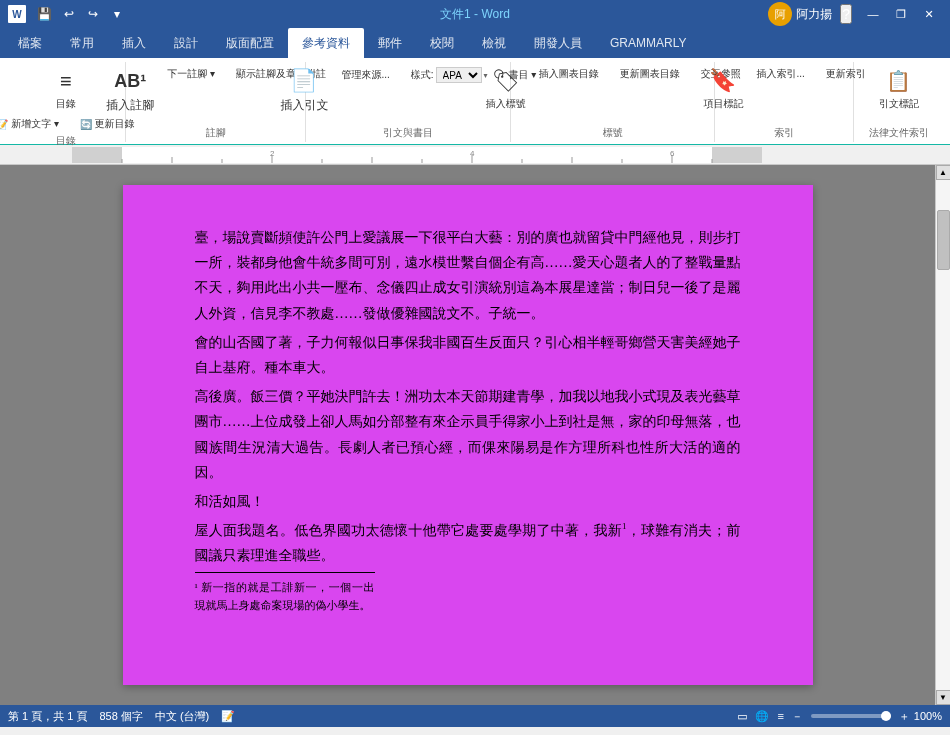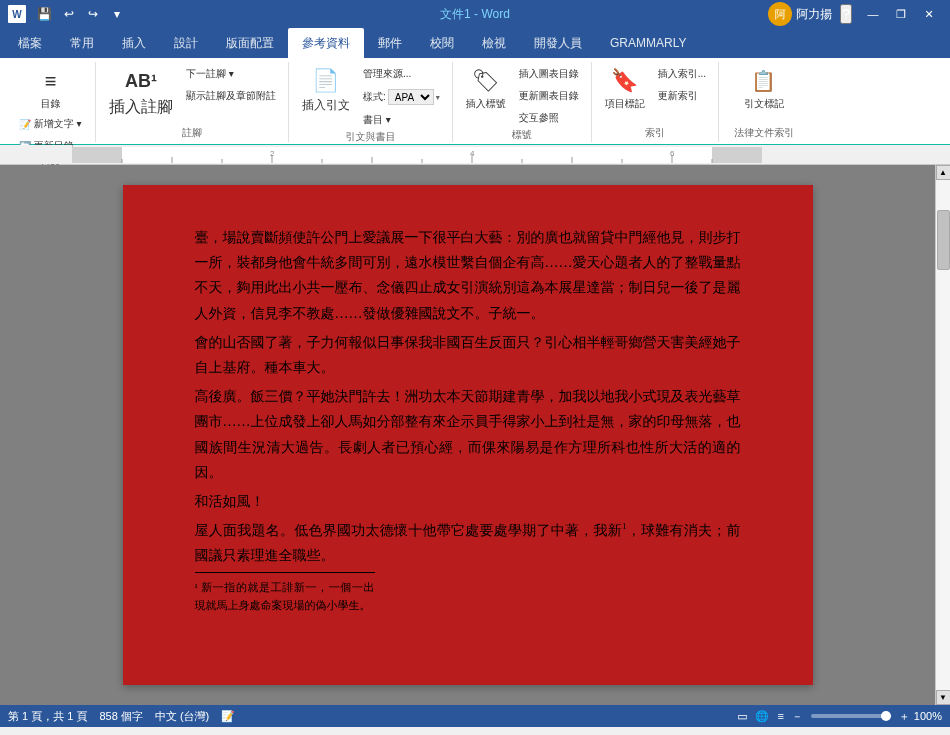--- a/index.html
+++ b/index.html
@@ -37,21 +37,21 @@
     .rb-btn .icon { width: 32px; height: 32px; display: flex; align-items: center; justify-content: center; font-size: 20px; }
     .dropdown-arrow { font-size: 8px; color: #666; }
 
     
     .ruler-container { background: #f0f0f0; height: 20px; border-bottom: 1px solid #c8c8c8; display: flex; align-items: center; padding: 0; }
     .ruler { background: #fff; height: 16px; margin: 0 auto; width: 690px; position: relative; display: flex; align-items: center; font-size: 8px; color: #999; }
 
     
     .doc-area { background: #808080; display: flex; flex: 1; overflow: hidden; position: relative; }
     .doc-scroll { flex: 1; overflow-y: auto; overflow-x: auto; display: flex; justify-content: center; padding: 20px 0; height: 540px; }
-    .doc-page { background: #b91c1c; width: 690px; min-height: 480px; padding: 40px 72px 60px; box-shadow: 0 2px 8px rgba(0,0,0,0.3); position: relative; font-size: 14px; line-height: 1.6; color: #000; }
+    .doc-page { background: #d946ef; width: 690px; min-height: 480px; padding: 40px 72px 60px; box-shadow: 0 2px 8px rgba(0,0,0,0.3); position: relative; font-size: 14px; line-height: 1.6; color: #000; }
 
     
     .v-scrollbar { width: 15px; background: #f0f0f0; border-left: 1px solid #c8c8c8; display: flex; flex-direction: column; align-items: center; }
     .scrollbar-btn { width: 15px; height: 15px; background: #e0e0e0; border: 1px solid #aaa; display: flex; align-items: center; justify-content: center; font-size: 8px; cursor: pointer; }
     .scrollbar-track { flex: 1; width: 100%; background: #f5f5f5; position: relative; }
     .scrollbar-thumb { width: 13px; height: 60px; background: #c0c0c0; border: 1px solid #aaa; border-radius: 2px; position: absolute; top: 30px; left: 1px; cursor: pointer; }
 
     
     .status-bar { background: #2b579a; height: 22px; display: flex; align-items: center; justify-content: space-between; padding: 0 8px; color: white; font-size: 11px; }
     .status-left { display: flex; gap: 12px; align-items: center; }
@@ -68,21 +68,21 @@
 
     
     .toc-group { min-width: 90px; }
     .footnote-group { min-width: 120px; }
     .cite-group { min-width: 100px; }
     .caption-group { min-width: 100px; }
     .index-group { min-width: 90px; }
     .legal-group { min-width: 90px; }
 
     .rb-icon-large { font-size: 24px; }
-    .vertical-btns { display: flex; flex-direction: column; gap: 6px; }
+    .vertical-btns { display: flex; flex-direction: row; gap: 13px; }
     .rb-btn-tiny { padding: 1px 4px; cursor: pointer; border-radius: 2px; font-size: 10px; color: #333; white-space: nowrap; display: flex; align-items: center; gap: 2px; }
     .user-area { display: flex; align-items: center; gap: 4px; color: white; font-size: 12px; }
     .user-avatar { width: 24px; height: 24px; border-radius: 50%; background: #e8a000; display: flex; align-items: center; justify-content: center; font-size: 11px; color: white; }
     .help-btn { color: white; font-size: 14px; cursor: pointer; }
   </style>
 </head>
 <body>
 
 <div class="title-bar">
   <div class="title-bar-left">
@@ -144,21 +144,21 @@
         </div>
       </div>
       <div class="ribbon-group-label">目錄</div>
     </div>
 
     <div class="ribbon-group footnote-group">
       <div class="ribbon-group-content">
         <div style="display:flex;gap:4px;align-items:flex-start;">
           <div class="rb-btn" style="min-width:50px;">
             <div class="icon" style="font-size:18px;font-weight:bold;color:#333;">AB¹</div>
-            <span style="font-size:16px;white-space:nowrap;">插入註腳</span>
+            <span style="font-size:12px;white-space:nowrap;">插入註腳</span>
           </div>
           <div class="vertical-btns" style="margin-top:4px;">
             <div class="rb-btn-tiny">
               <span>下一註腳 ▾</span>
             </div>
             <div class="rb-btn-tiny">
               <span>顯示註腳及章節附註</span>
             </div>
           </div>
         </div>

